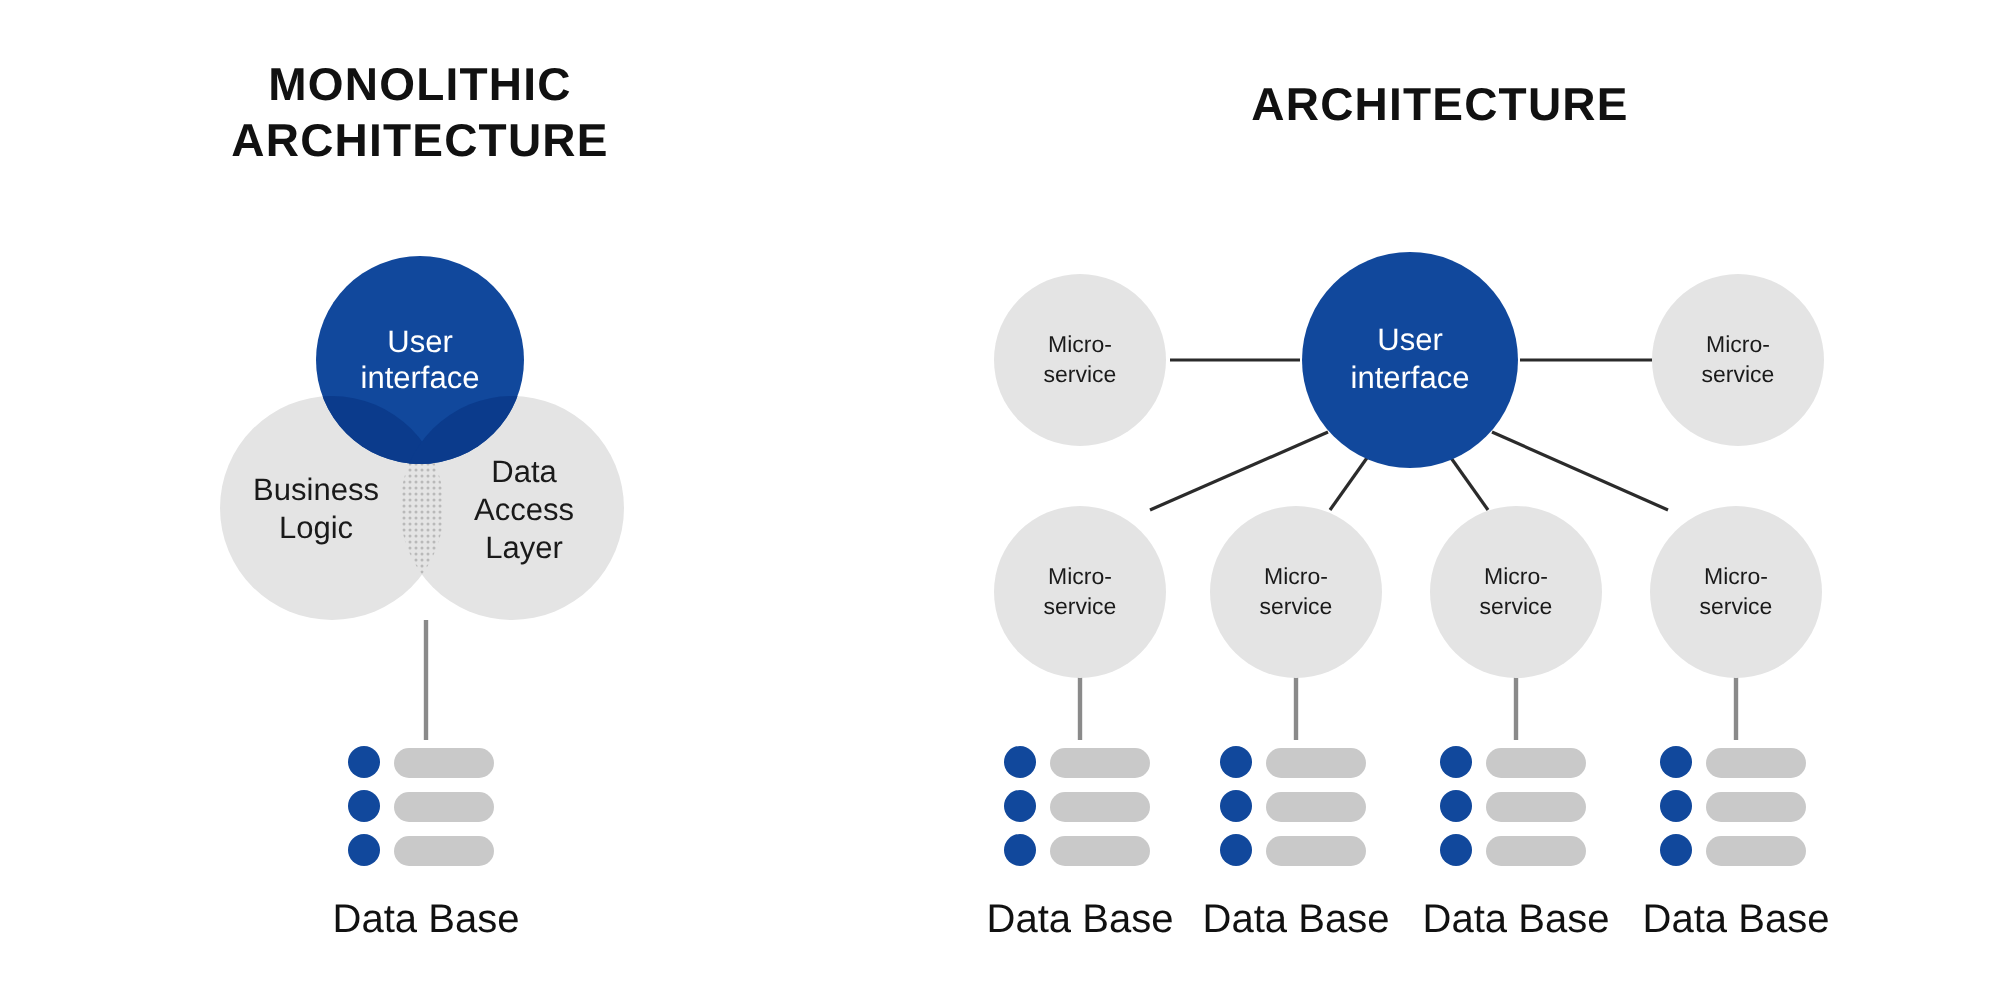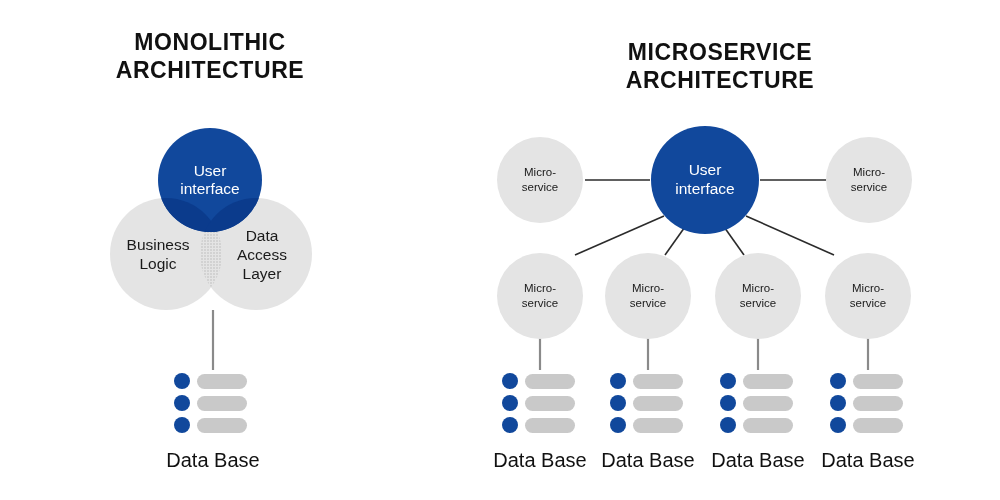--- a/index.html
+++ b/index.html
@@ -115,21 +115,20 @@
 <body>
 
 <div class="stage">
 
   <div class="panel-title" id="title-monolithic">
     <div>MONOLITHIC</div>
     <div>ARCHITECTURE</div>
   </div>
 
   <div class="panel-title" id="title-microservice">
-    <div>MICROSERVICE</div>
     <div>ARCHITECTURE</div>
   </div>
 
   <svg class="diagram" viewBox="0 0 1000 500">
     <defs>
       <pattern id="dots" width="3" height="3" patternUnits="userSpaceOnUse">
         <rect width="3" height="3" fill="#e4e4e4"></rect>
         <circle cx="1" cy="1" r="0.75" fill="#b9b9b9"></circle>
       </pattern>
       <clipPath id="clip-bl">

